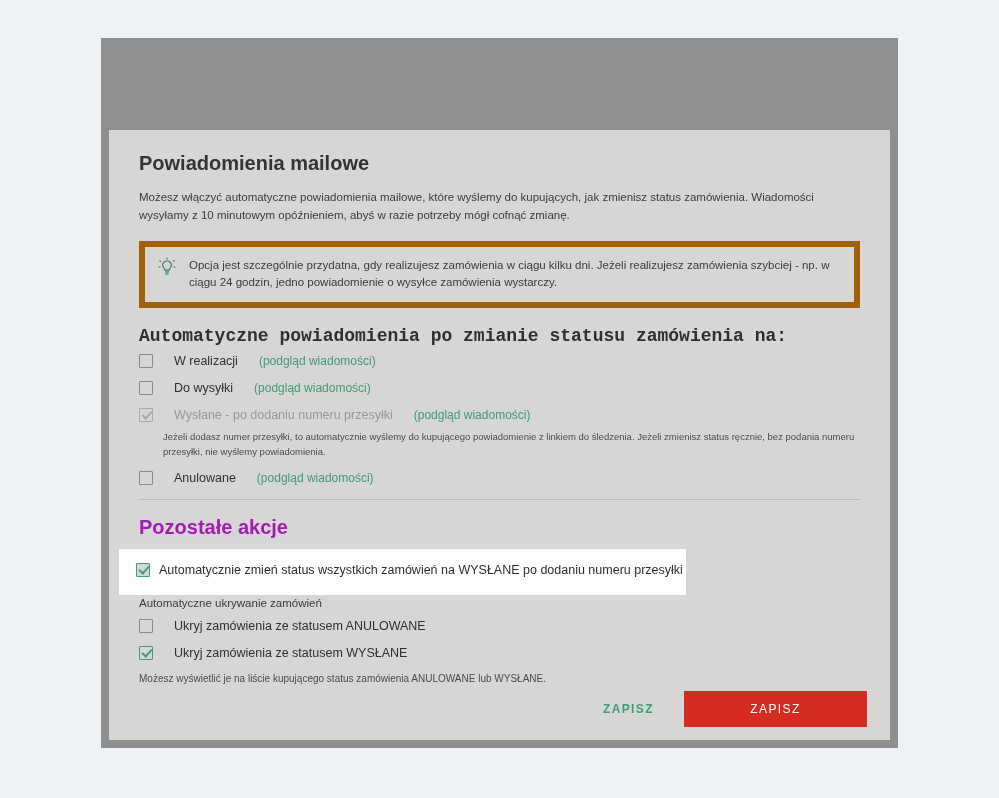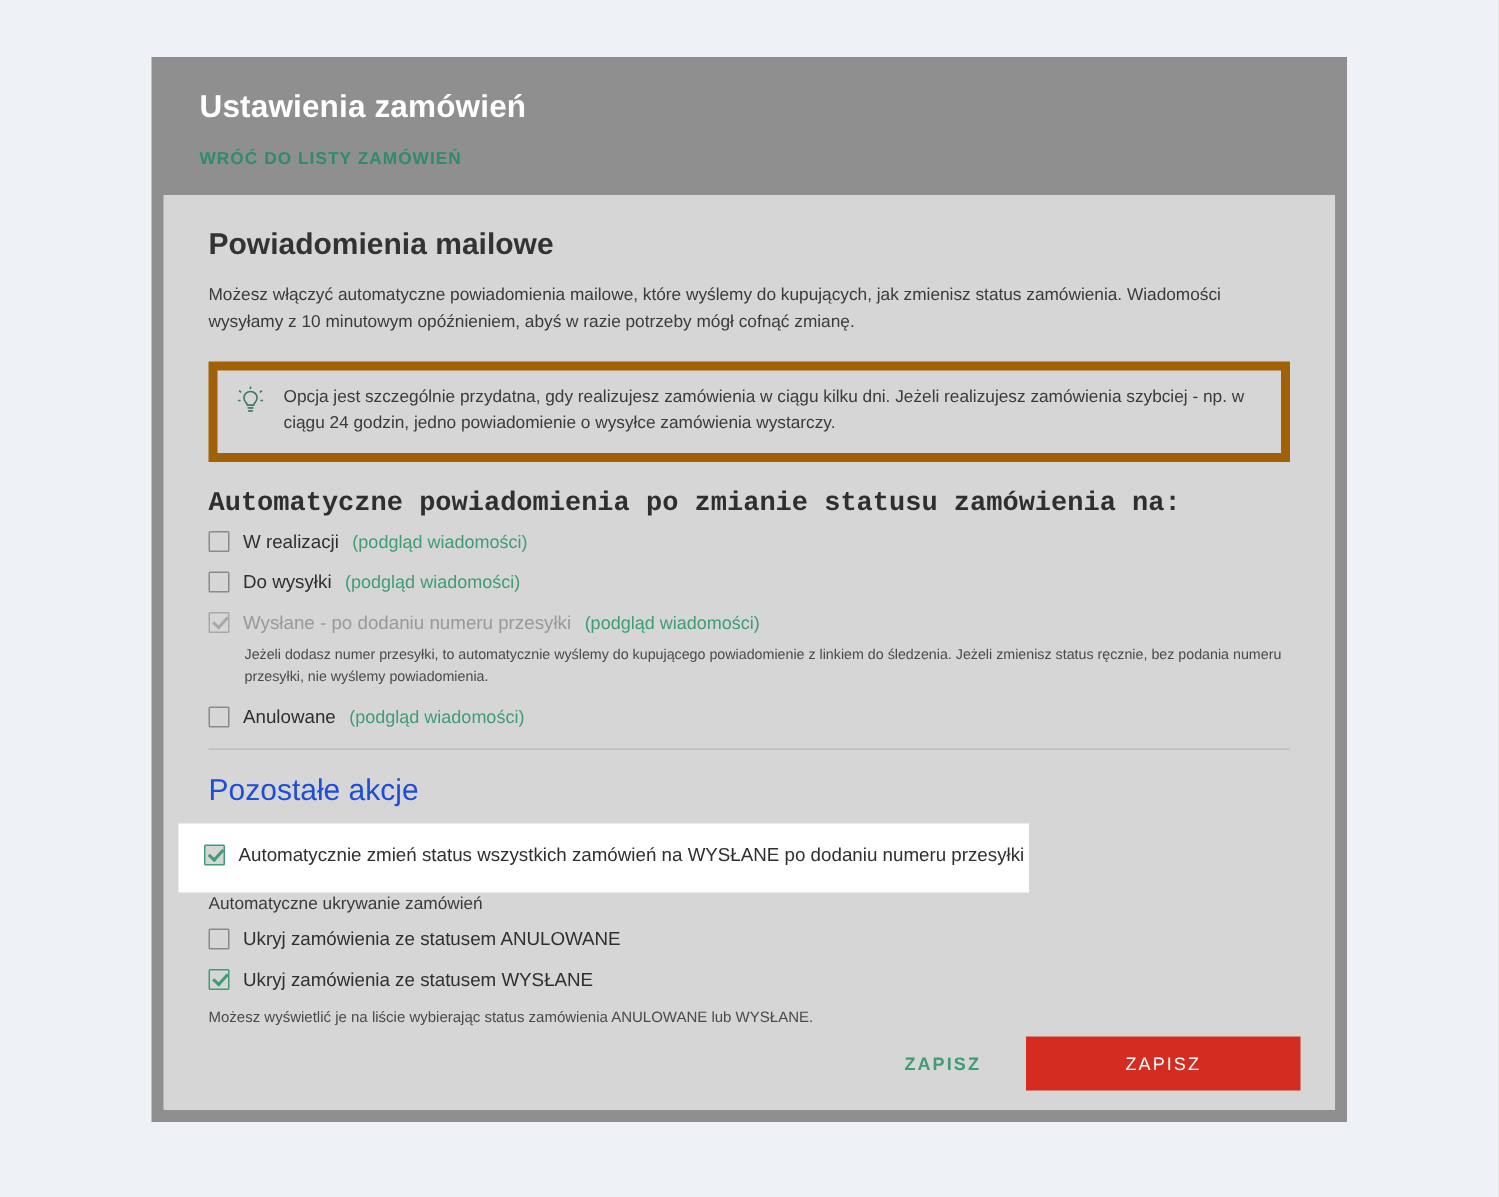--- a/index.html
+++ b/index.html
@@ -93,21 +93,21 @@
   }
   .sub-head {
     font-size: 18px;
     font-weight: bold;
     color: #2f2f2f;
     margin: 0 0 8px 0;
     font-family: Liberation Mono, monospace;
   }
   .check-row {
     display: flex;
-    gap: 9px;
+    gap: 21px;
     margin-bottom: 13px;
   }
   .box {
     width: 14px;
     height: 14px;
     border: 1px solid #8a8a8a;
     background: #d6d6d6;
     box-sizing: border-box;
     flex: 0 0 auto;
     position: relative;
@@ -152,22 +152,22 @@
     margin: -5px 0 11px 24px;
     max-width: 730px;
   }
   .divider {
     border: none;
     border-top: 1px solid #bcbcbc;
     margin: 14px 0 16px 0;
   }
   h2.section-title2 {
     font-size: 20px;
-    font-weight: normal;
-    color: #1d4ed8;
+    font-weight: bold;
+    color: #a21caf;
     margin: 0 0 12px 0;
   }
   .highlight-strip {
     position: absolute;
     left: 119px;
     top: 549px;
     width: 567px;
     height: 46px;
     background: #ffffff;
   }
@@ -228,24 +228,20 @@
   .after-highlight {
     margin-top: 58px;
   }
 </style>
 </head>
 <body>
 
 <div class="page">
   <div class="panel">
 
-    <div class="panel-head">
-      <h1 class="panel-title">Ustawienia zamówień</h1>
-      <span class="back-link">WRÓĆ DO LISTY ZAMÓWIEŃ</span>
-    </div>
 
     <div class="content-card">
 
       <h2 class="section-title">Powiadomienia mailowe</h2>
 
       <p class="intro-text">Możesz włączyć automatyczne powiadomienia mailowe, które wyślemy do kupujących, jak zmienisz status zamówienia. Wiadomości wysyłamy z 10 minutowym opóźnieniem, abyś w razie potrzeby mógł cofnąć zmianę.</p>
 
       <div class="hint-box">
         <div class="hint-icon">
           <svg width="18" height="22" viewBox="0 0 18 22" aria-hidden="true">
@@ -300,21 +296,21 @@
         <div class="check-row">
           <span class="box"></span>
           <span class="row-label">Ukryj zamówienia ze statusem ANULOWANE</span>
         </div>
 
         <div class="check-row">
           <span class="box checked"></span>
           <span class="row-label">Ukryj zamówienia ze statusem WYSŁANE</span>
         </div>
 
-        <p class="footer-note">Możesz wyświetlić je na liście wybierając status zamówienia ANULOWANE lub WYSŁANE.</p>
+        <p class="footer-note">Możesz wyświetlić je na liście kupującego status zamówienia ANULOWANE lub WYSŁANE.</p>
       </div>
 
       <div class="actions">
         <button class="btn-cancel">ZAPISZ</button>
         <button class="btn-save">ZAPISZ</button>
       </div>
 
     </div>
   </div>
 

